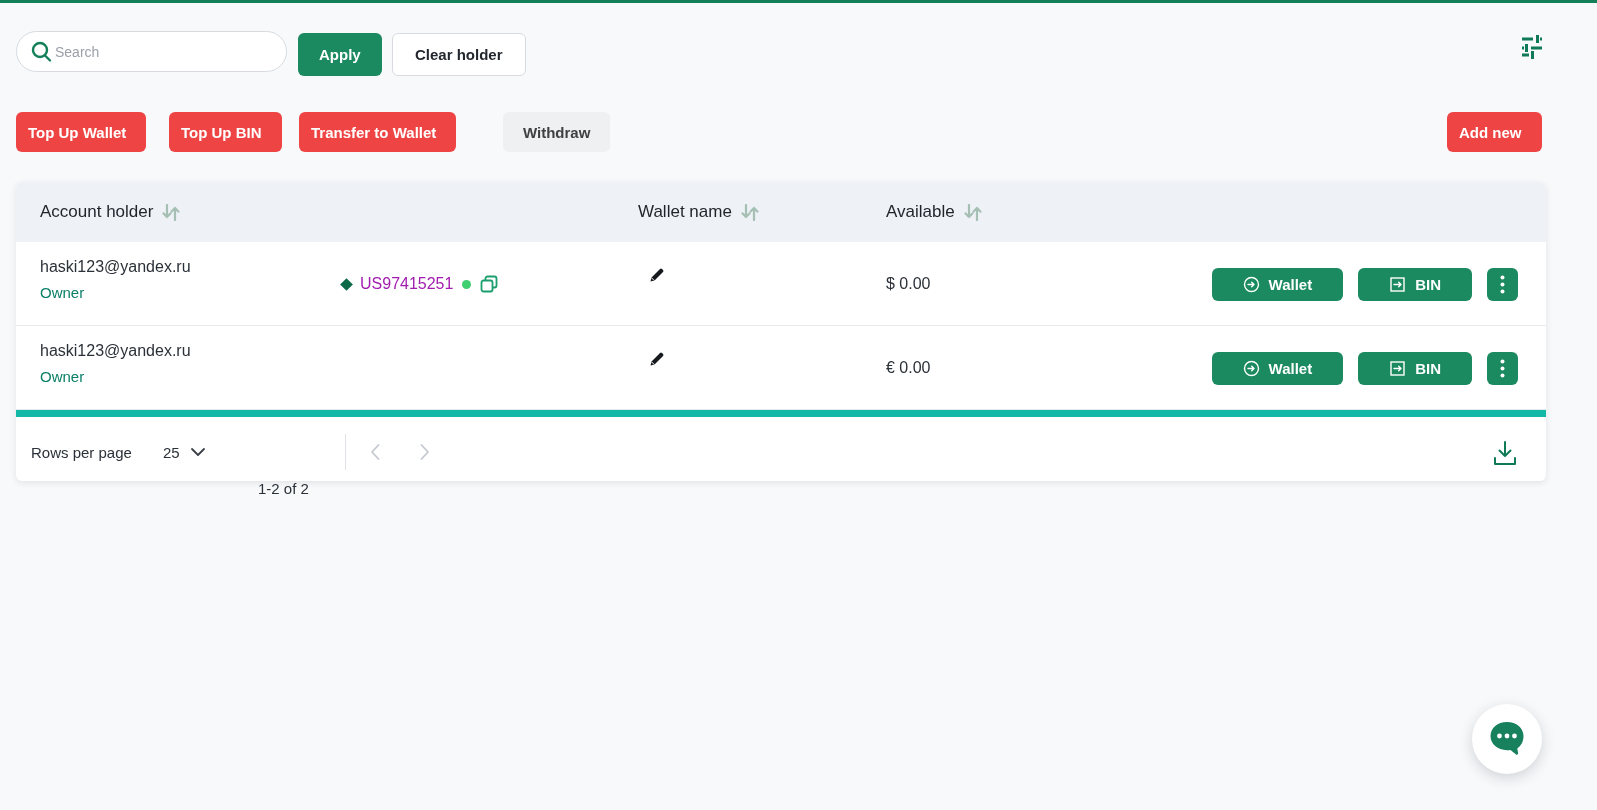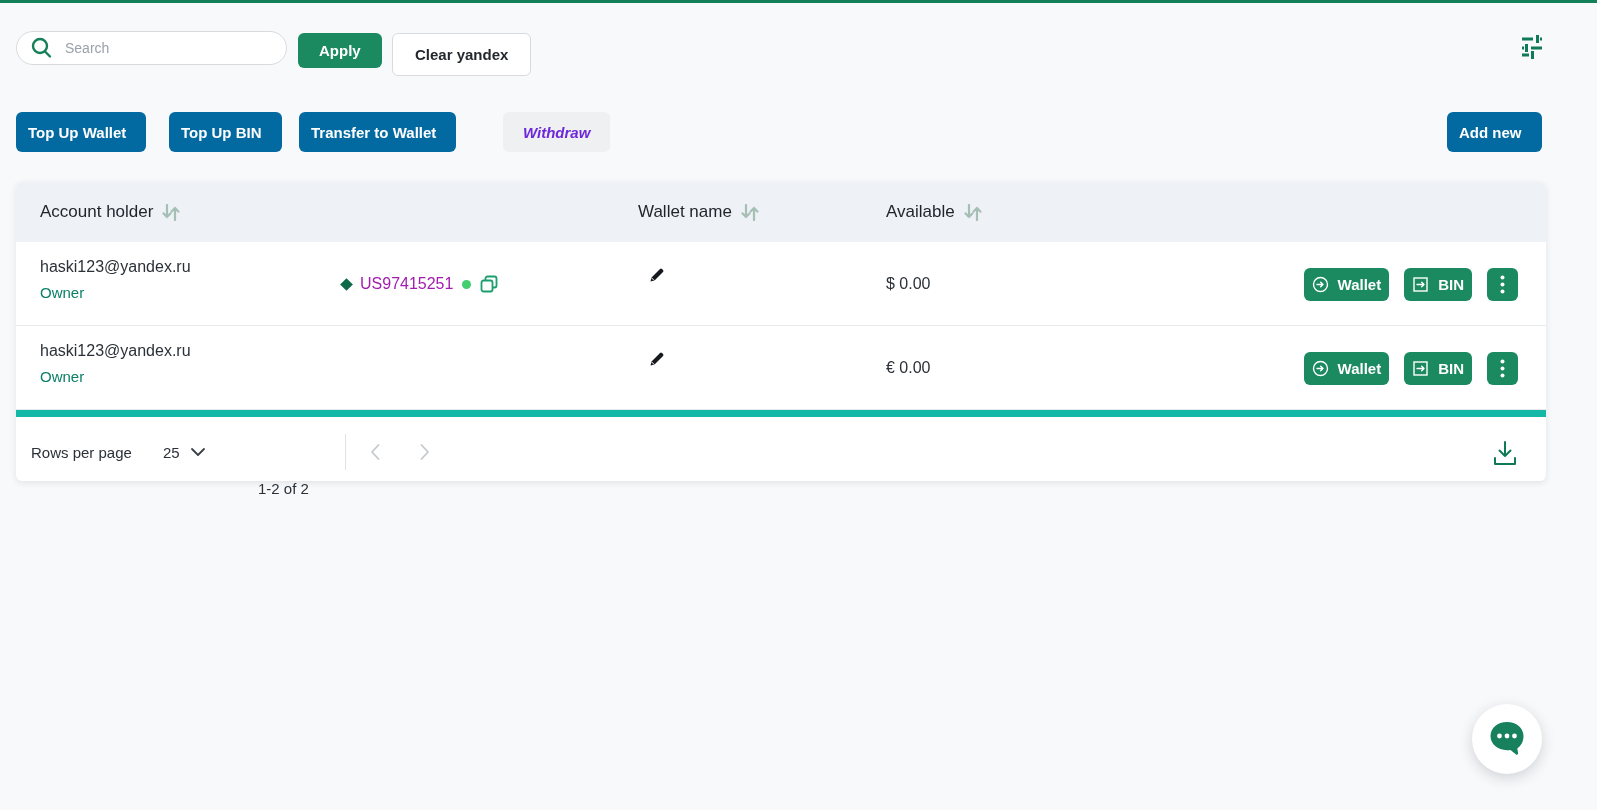--- a/index.html
+++ b/index.html
@@ -7,47 +7,47 @@
   .page {
     position:relative; width:1597px; height:810px;
     background:#f8f9fb; overflow:hidden;
     font-family:"Liberation Sans", sans-serif;
     color:#23272e;
   }
   .topline { position:absolute; left:0; top:0; width:100%; height:3px; background:#14805a; }
 
   
   .search-wrap {
-    position:absolute; left:16px; top:31px; width:271px; height:34px;
+    position:absolute; left:16px; top:31px; width:271px; height:41px;
     background:#fff; border:1px solid #d7dbe0; border-radius:24px;
-    display:flex; align-items:center; padding:0 12px; gap:10px;justify-content:flex-end;
+    display:flex; align-items:center; padding:0 12px; justify-content:flex-end;
   }
   .search-wrap input {
     border:none; outline:none; flex:1; font-size:14px; color:#3a4048;
     font-family:"Liberation Sans", sans-serif; background:transparent;
   }
   .search-wrap input::placeholder { color:#9aa1ab; }
   .btn { border:none; cursor:pointer; font-family:"Liberation Sans", sans-serif; font-weight:bold; border-radius:6px; }
   .btn-apply {
-    position:absolute; left:298px; top:33px; height:35px; padding:0 21px;
+    position:absolute; left:298px; top:33px; height:43px; padding:0 21px;
     background:#1b8a60; color:#fff; font-size:15px;
   }
   .btn-clear {
     position:absolute; left:392px; top:33px; height:43px; padding:0 22px;
     background:#fff; color:#23272e; font-size:15px; border:1px solid #d7dbe0;
   }
   .sliders-btn {
     position:absolute; left:1518px; top:30px; width:30px; height:30px;
     background:transparent; border:none; cursor:pointer; padding:0;
   }
 
   
   .act { position:absolute; top:112px; height:40px; padding:0 20px; font-size:15px; }
-  .act-green { background:#0369a1; color:#fff;padding-left:12px; }
-  .act-disabled { background:#eef0f2; color:#6d28d9; cursor:default;font-style:italic; }
+  .act-green { background:#ef4444; color:#fff;padding-left:12px; }
+  .act-disabled { background:#eef0f2; color:#404040; cursor:default; }
   .act-1 { left:16px; }
   .act-2 { left:169px; }
   .act-3 { left:299px; }
   .act-4 { left:503px; }
   .act-add { left:1447px; }
 
   
   .table-card {
     position:absolute; left:16px; top:182px; width:1530px; height:299px;
     background:#fff; border-radius:6px; box-shadow:0 2px 6px rgba(30,40,50,.10);
@@ -65,21 +65,21 @@
   .wnum { position:absolute; left:326px; top:0; height:84px; display:flex; align-items:center; gap:9px; }
   .wnum .num { font-size:16px; color:#a21caf; }
   .diamond { width:9px; height:9px; background:#0d6a49; transform:rotate(45deg); display:inline-block; }
   .dot { width:9px; height:9px; border-radius:50%; background:#41ce6f; display:inline-block; }
   .copy-btn { background:none; border:none; cursor:pointer; padding:0; display:flex; }
   .pencil-btn { position:absolute; left:632px; top:24px; background:none; border:none; cursor:pointer; padding:0; }
   .avail { position:absolute; left:870px; top:0; height:84px; display:flex; align-items:center; font-size:16px; color:#2b3138; }
   .row-actions { position:absolute; right:28px; top:0; height:84px; display:flex; align-items:center; gap:15px; }
   .rbtn {
     height:33px; background:#1b8a60; color:#fff; font-size:15px;
-    display:inline-flex; align-items:center; gap:9px; padding:0 8px;
+    display:inline-flex; align-items:center; gap:9px; padding:0 31px;
   }
   .rbtn-kebab { width:31px; padding:0; justify-content:center; }
 
   
   .tfoot { position:relative; height:70px; border-top:7px solid #14b8a6; font-size:15px; color:#2b3138; }
   .f-item { position:absolute; top:0; height:70px; display:flex; align-items:center; }
   .f-label { left:15px; }
   .f-select { left:147px; gap:10px; cursor:pointer; }
   .f-range { left:242px;margin-top:36px; }
   .f-div { left:329px; top:17px; height:36px; width:1px; background:#dfe2e6; position:absolute; }
@@ -104,21 +104,21 @@
   <div class="search-wrap">
     <span style="display:flex;">
       <svg width="26" height="26" viewBox="0 0 26 26">
           <circle cx="11" cy="11" r="7" fill="none" stroke="#14805a" stroke-width="2.4"></circle>
           <line x1="16" y1="16.5" x2="21" y2="21.5" stroke="#14805a" stroke-width="2.4" stroke-linecap="round"></line>
         </svg>
     </span>
     <input type="text" placeholder="Search" style="">
   </div>
   <button class="btn btn-apply">Apply</button>
-  <button class="btn btn-clear">Clear yandex</button>
+  <button class="btn btn-clear">Clear holder</button>
   <button class="sliders-btn">
     <span style="display:flex;">
       <svg width="28" height="28" viewBox="0 0 28 28">
         <line x1="4" y1="8" x2="15" y2="8" stroke="#0f7a55" stroke-width="3"></line>
         <rect x="18" y="4" width="3" height="8" fill="#0f7a55"></rect>
         <line x1="24" y1="8" x2="22" y2="8" stroke="#0f7a55" stroke-width="3"></line>
         <line x1="13" y1="17" x2="24" y2="17" stroke="#0f7a55" stroke-width="3"></line>
         <rect x="7" y="13" width="3" height="8" fill="#0f7a55"></rect>
         <line x1="4" y1="17" x2="6" y2="17" stroke="#0f7a55" stroke-width="3"></line>
         <line x1="4" y1="24" x2="11" y2="24" stroke="#0f7a55" stroke-width="3"></line>

